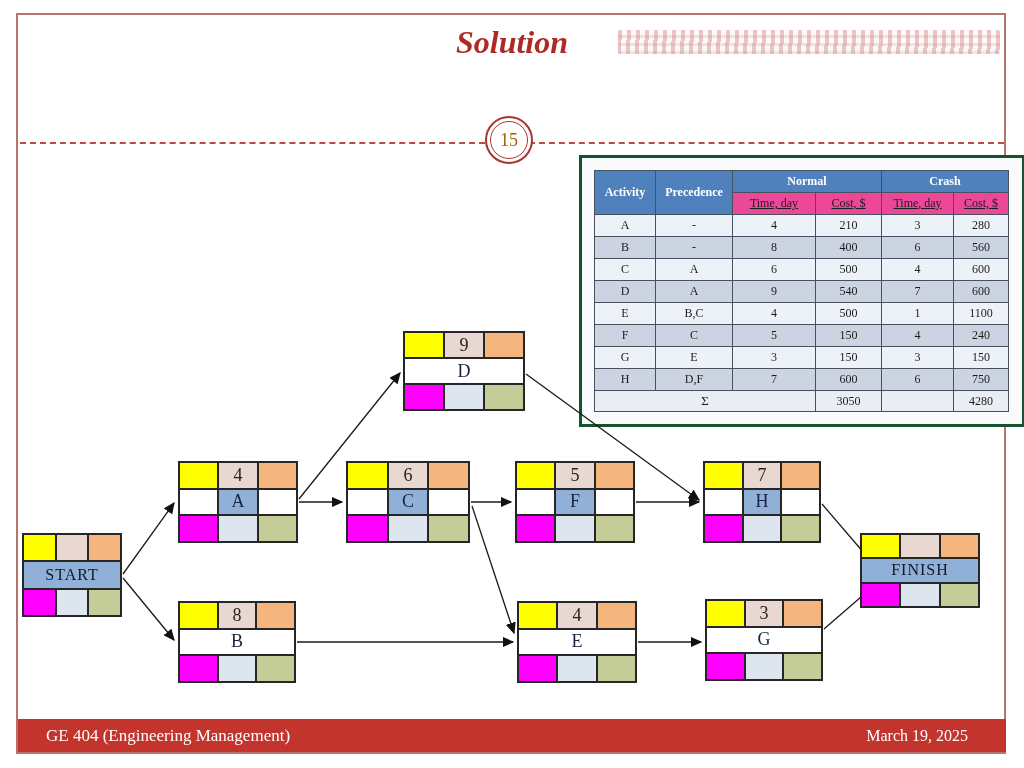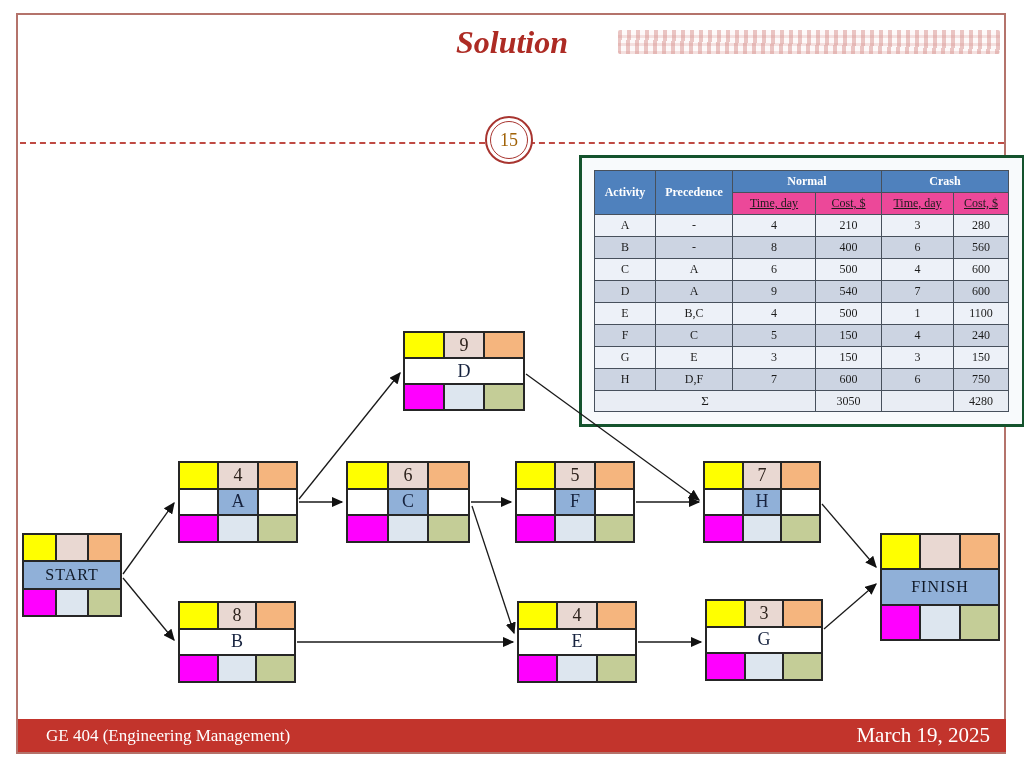--- a/index.html
+++ b/index.html
@@ -65,23 +65,23 @@
   .num{font-size:18px;color:#2d221c;}
   .lbl{font-size:18px;color:#17233f;}
   .lbl-terminal{font-size:16px;color:#101826;letter-spacing:1px;}
 
   svg.arrows{position:absolute;left:0;top:0;width:1024px;height:768px;}
 
   
   .footer{position:absolute;left:18px;top:719px;width:988px;height:33px;
         background:#c2342c;color:#fff;display:flex;align-items:center;
         justify-content:space-between;box-sizing:border-box;
-        padding:0 16px 0 28px;}
+        padding:0 38px 0 28px;}
   .footer-left{font-size:17px;}
-  .footer-right{font-size:21px;}
+  .footer-right{font-size:16px;}
 </style>
 </head>
 <body>
 
 <div class="frame"></div>
 
 <div class="title-block">
   <div class="title-line1">Solution</div>
 </div>
 
@@ -302,21 +302,21 @@
 <div class="node" style="left:705px;top:599px;width:118px;height:82px">
   <div class="cell c-yellow"></div>
   <div class="cell c-pink num">3</div>
   <div class="cell c-orange"></div>
   <div class="cell c-white span3 lbl">G</div>
   <div class="cell c-magenta"></div>
   <div class="cell c-ltblue"></div>
   <div class="cell c-olive"></div>
 </div>
 
-<div class="node" style="left:880px;top:533px;width:120px;height:108px">
+<div class="node" style="left:860px;top:533px;width:120px;height:75px">
   <div class="cell c-yellow"></div>
   <div class="cell c-pink"></div>
   <div class="cell c-orange"></div>
   <div class="cell c-blue span3 lbl-terminal">FINISH</div>
   <div class="cell c-magenta"></div>
   <div class="cell c-ltblue"></div>
   <div class="cell c-olive"></div>
 </div>
 
 <div class="footer">

